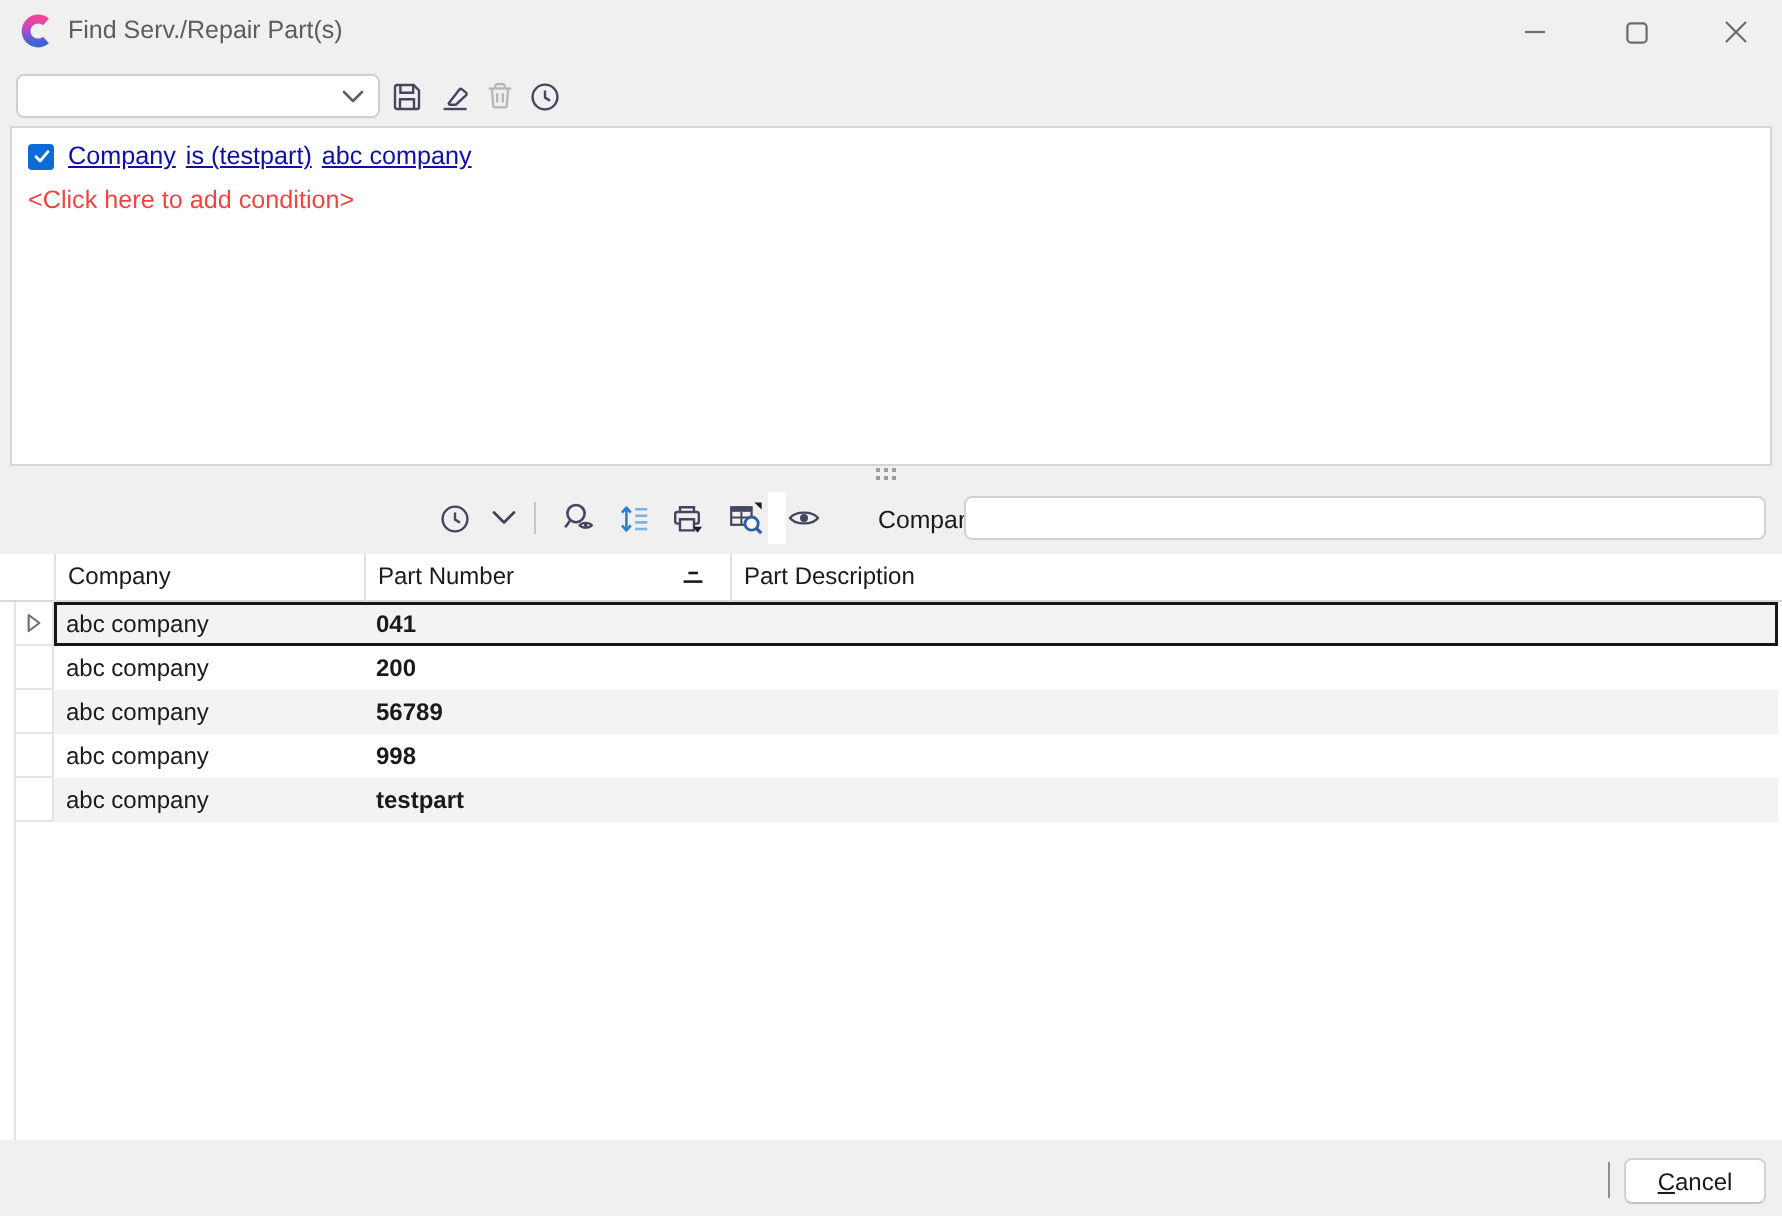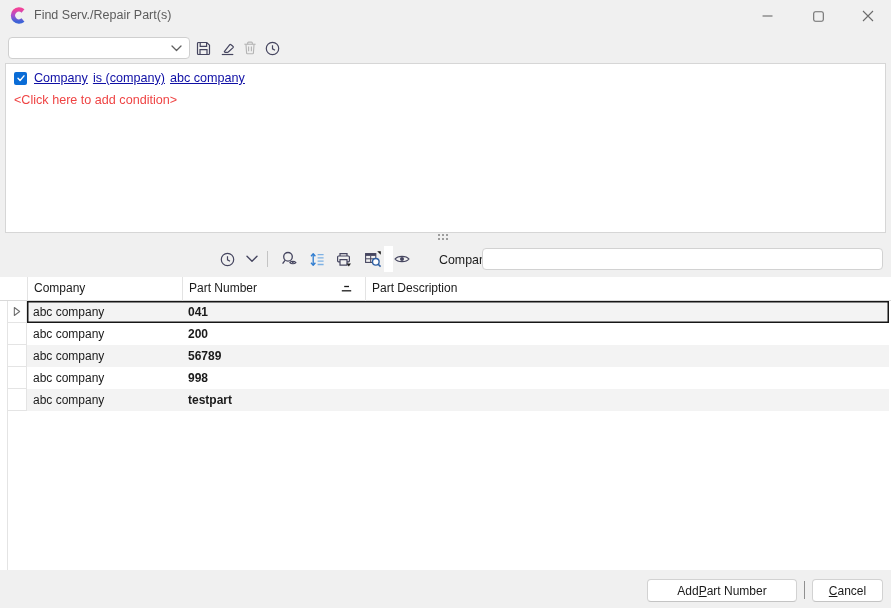--- a/index.html
+++ b/index.html
@@ -157,21 +157,21 @@
   </div>
 
   <div class="cond-panel">
     <div class="cond-line1">
       <span class="checkbox">
         <svg width="10" height="10" viewBox="0 0 12 12">
             <path d="M2.4 6.4 L4.9 9 L9.6 3.4" fill="none" stroke="#fff" stroke-width="1.7" stroke-linecap="round" stroke-linejoin="round"></path>
           </svg>
       </span>
       <span class="cond-link">Company</span>
-      <span class="cond-link">is (company)</span>
+      <span class="cond-link">is (testpart)</span>
       <span class="cond-link">abc company</span>
     </div>
     <div class="cond-add">&lt;Click here to add condition&gt;</div>
   </div>
 
   <div class="splitter">
     <span></span>
       <span></span>
       <span></span>
       <span></span>
@@ -331,25 +331,20 @@
       <div class="content">
         <div class="cell cell-company">abc company</div>
         <div class="cell cell-part">testpart</div>
       </div>
     </div>
       </div>
     <div class="left-rail"></div>
   </div>
 
   <div class="footer">
-    <button class="btn btn-add">
-      <span>Add </span>
-        <span class="mnemonic">P</span>
-        <span>art Number</span>
-    </button>
     <div class="footer-sep"></div>
     <button class="btn btn-cancel">
       <span></span>
         <span class="mnemonic">C</span>
         <span>ancel</span>
     </button>
   </div>
 
 </div>
 

